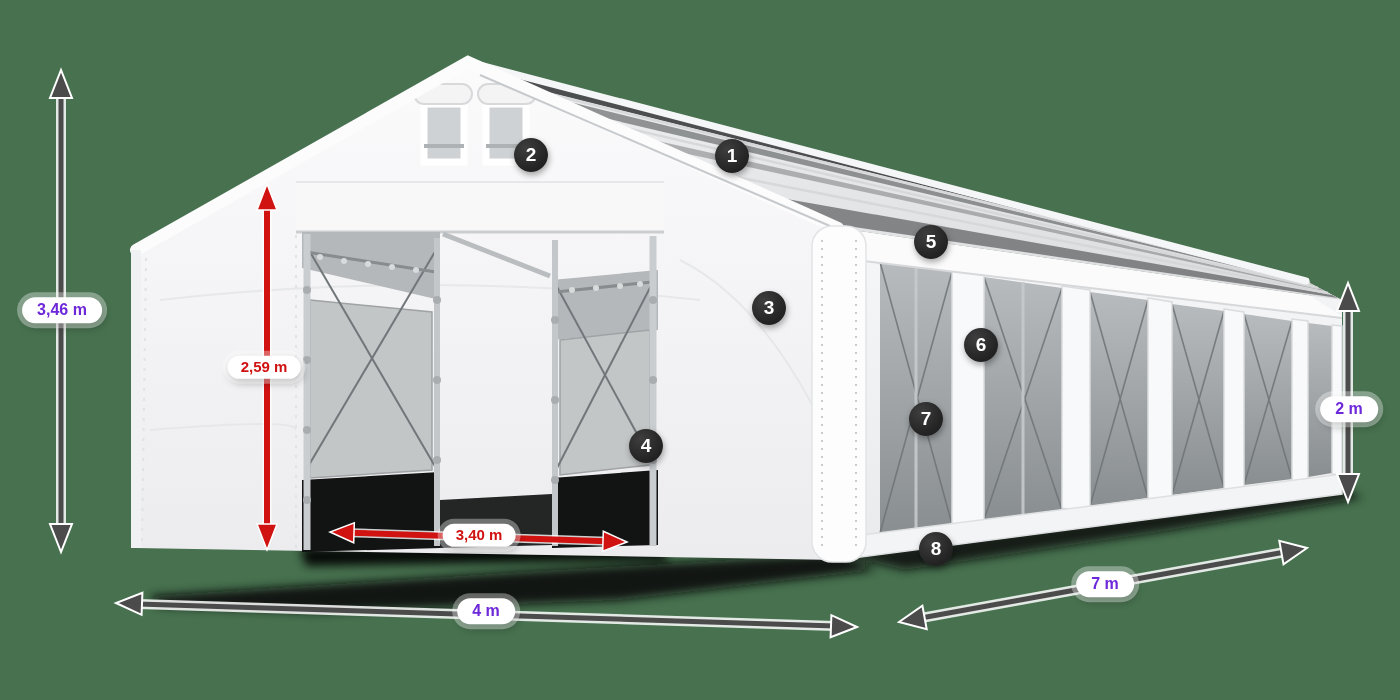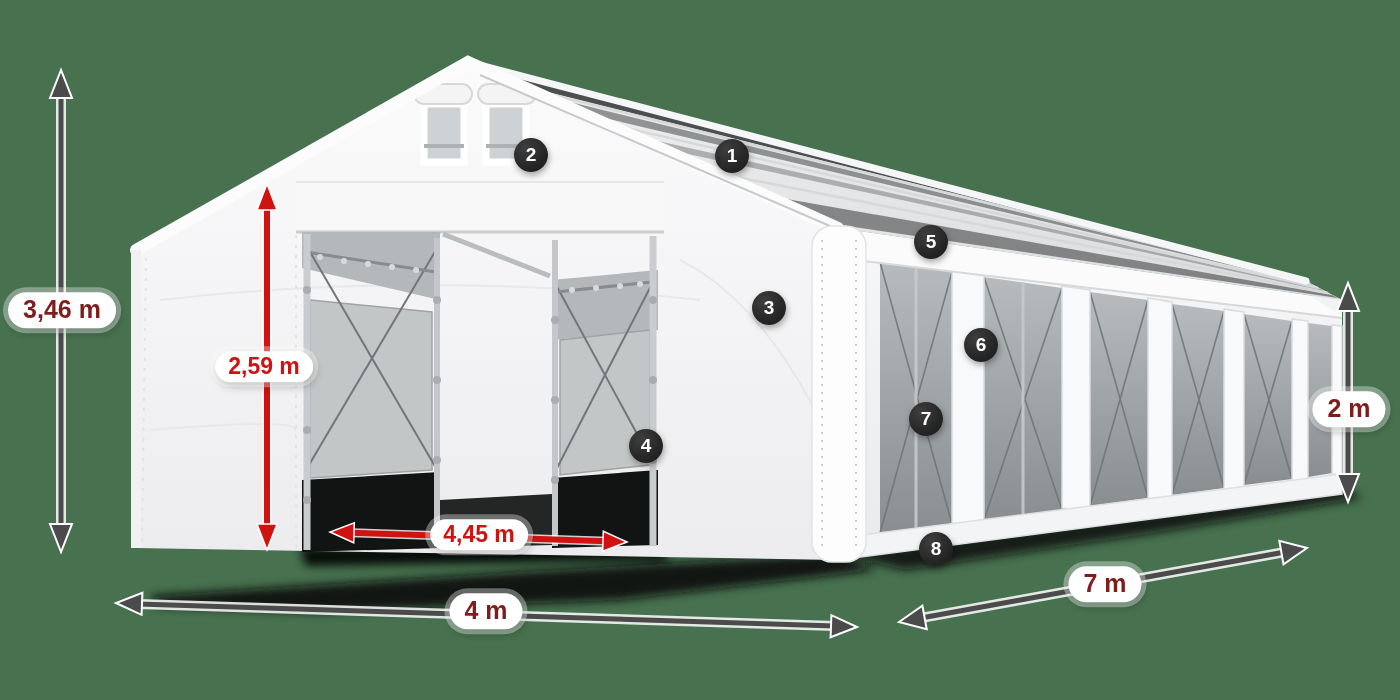--- a/index.html
+++ b/index.html
@@ -4,25 +4,25 @@
 <style>
   html,body{margin:0;padding:0;background:#47714f;}
   .stage{
     position:relative;width:1400px;height:700px;background:#47714f;
     overflow:hidden;font-family:"Liberation Sans",sans-serif;
   }
   .stage svg{position:absolute;left:0;top:0;}
   .pill{
     position:absolute;transform:translate(-50%,-50%);
     background:#ffffff;border-radius:18px;padding:4px 15px;
-    font-weight:bold;font-size:25px;color:#7f1d1d;white-space:nowrap;
+    font-weight:bold;font-size:16px;color:#6d28d9;white-space:nowrap;
     box-shadow:0 0 0 5px rgba(255,255,255,.35), 2px 4px 9px rgba(0,0,0,.30);
     z-index:30;line-height:1.1;
   }
-  .pill.red{color:#d01211;font-size:23px;padding:3px 13px;text-align:center;}
+  .pill.red{color:#d01211;font-size:15px;padding:3px 13px;text-align:center;}
   .badge{
     position:absolute;transform:translate(-50%,-50%);
     width:34px;height:34px;border-radius:50%;
     background:radial-gradient(circle at 35% 30%, #3e3e3e, #222222 70%);
     color:#ffffff;display:flex;align-items:center;justify-content:center;
     font-weight:bold;font-size:19px;z-index:40;
     box-shadow:1px 3px 6px rgba(0,0,0,.35);
   }
 </style>
 </head>
@@ -249,21 +249,21 @@
     <g>
       <line x1="350" y1="532.7" x2="607" y2="541.3" stroke="#ffffff" stroke-width="9" opacity=".8"></line>
       <line x1="350" y1="532.7" x2="607" y2="541.3" stroke="#d01211" stroke-width="6"></line>
       <polygon points="330,532 353.7,542.8 354.3,522.8" fill="#d01211" stroke="#ffffff" stroke-width="1.5"></polygon>
       <polygon points="627,542 602.7,551.2 603.3,531.2" fill="#d01211" stroke="#ffffff" stroke-width="1.5"></polygon>
     </g>
   </svg>
 
   <div class="pill" style="left:62px;top:310px;">3,46 m</div>
   <div class="pill red" style="left:264px;top:367px;">2,59 m</div>
-  <div class="pill red" style="left:479px;top:535px;">4,45 m</div>
+  <div class="pill red" style="left:479px;top:535px;">3,40 m</div>
   <div class="pill" style="left:486px;top:611px;">4 m</div>
   <div class="pill" style="left:1105px;top:584px;">7 m</div>
   <div class="pill" style="left:1349px;top:393px;margin-top:16px;">2 m</div>
 
   <div class="badge" style="left:732px;top:156px;">1</div>
   <div class="badge" style="left:531px;top:155px;">2</div>
   <div class="badge" style="left:769px;top:308px;">3</div>
   <div class="badge" style="left:646px;top:446px;">4</div>
   <div class="badge" style="left:931px;top:242px;">5</div>
   <div class="badge" style="left:981px;top:345px;">6</div>

